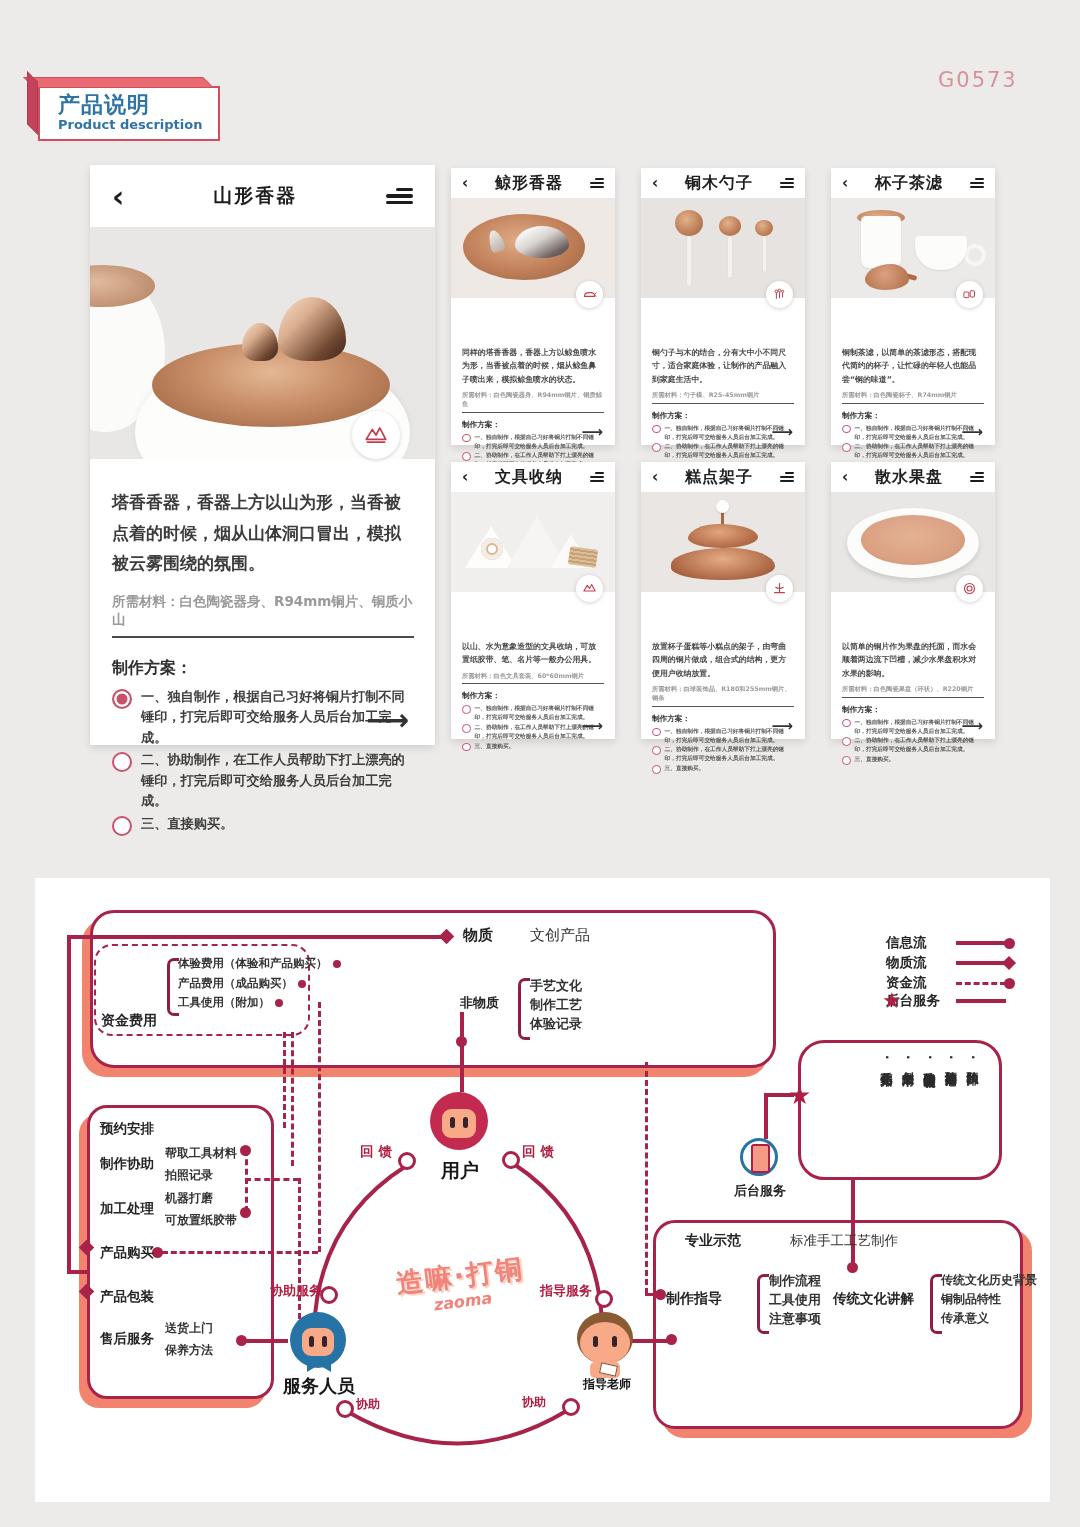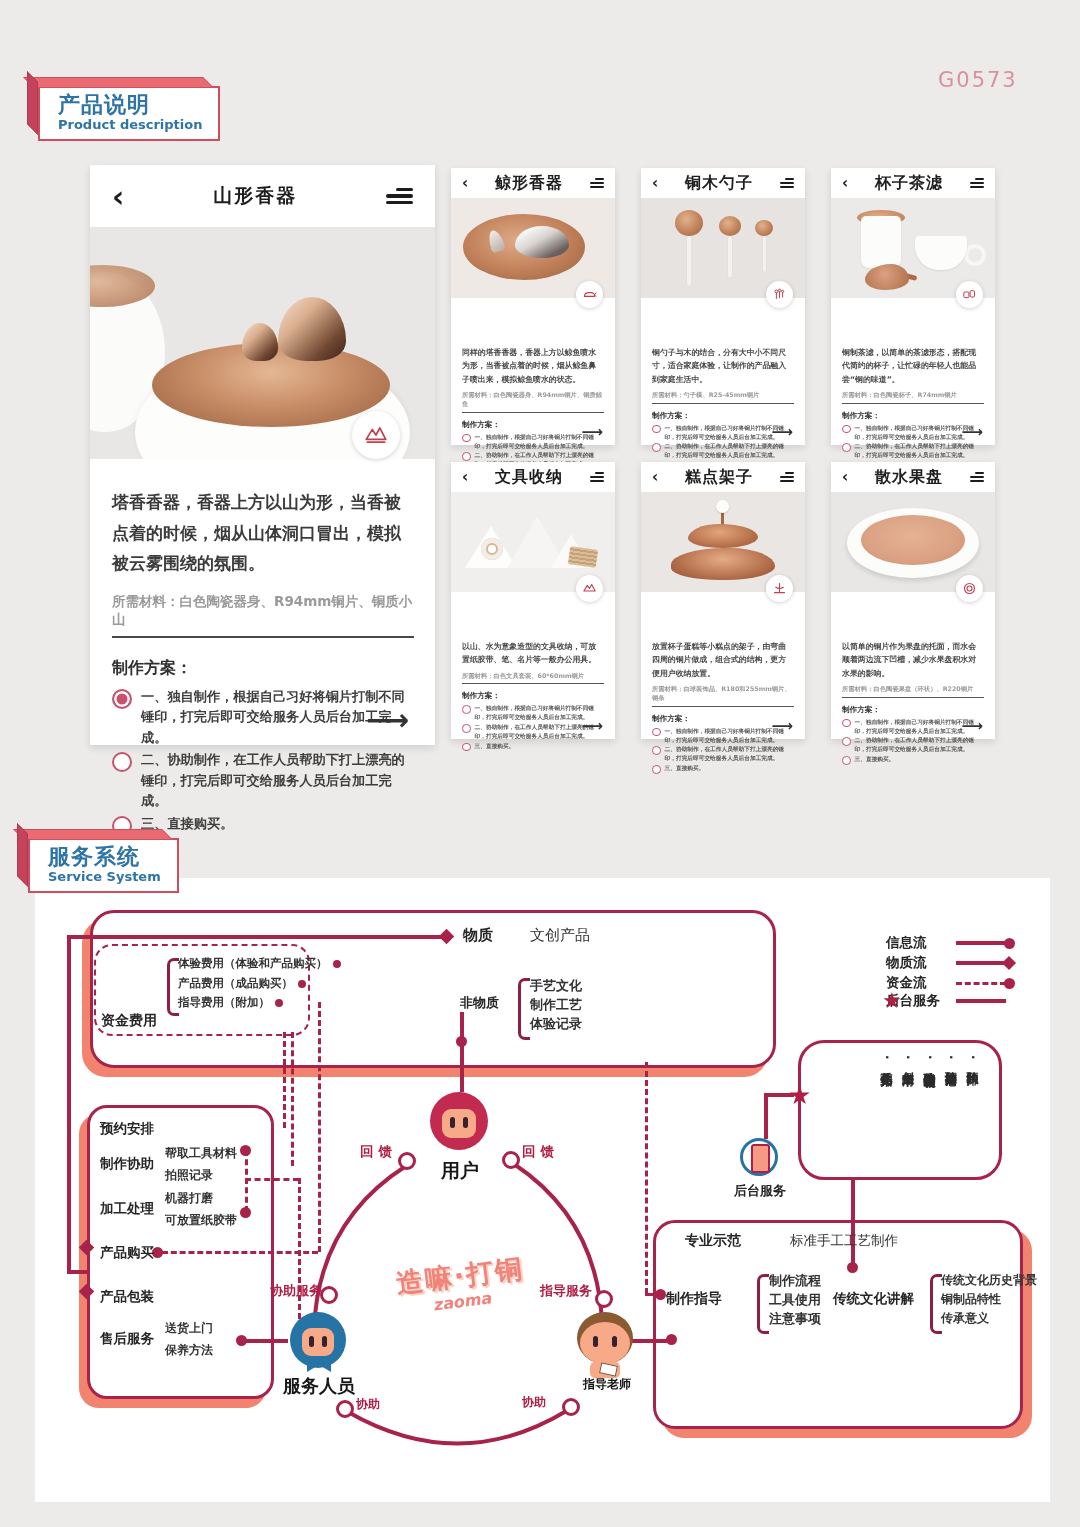--- a/index.html
+++ b/index.html
@@ -474,24 +474,20 @@
             <span class="radio"></span>
             <span class="txt">三、直接购买。</span>
           </div>
       </div>
     </div>
     <div class="sarrow">⟶</div>
   </div>
 
   <div id="servicepanel"></div>
 
-  <div class="tag" style="left:28px;top:838px;">
-    <div class="cn">服务系统</div>
-    <div class="en">Service System</div>
-  </div>
 
   <div class="dbox shadow-l" style="left:90px;top:910px;width:680px;height:152px;"></div>
   <div class="dbox shadow-l" style="left:87px;top:1105px;width:181px;height:288px;border-radius:20px;"></div>
   <div class="dbox shadow-r" style="left:653px;top:1220px;width:364px;height:203px;border-radius:22px;"></div>
   <div id="vbox">
     <span class="vitem">预约排队</span>
     <span class="vitem">预约指导老师</span>
     <span class="vitem">自助体验所需制作教程</span>
     <span class="vitem">文创产品清单</span>
     <span class="vitem">手艺文化介绍</span>
@@ -557,21 +553,21 @@
       <span class="lline"></span>
       <span class="lmark star">★</span>
   </div>
 
   <div class="dlabel" style="left:463px;top:926px;font-size:15px;">物质</div>
   <div class="dtext" style="left:530px;top:926px;font-size:15px;">文创产品</div>
   <div class="dlabel" style="left:101px;top:980px;font-size:14px;margin-top:32px;">资金费用</div>
   <div class="bracket" style="left:167px;top:958px;height:52px;"></div>
   <div class="dtext" style="left:178px;top:956px;font-size:11.5px;font-weight:bold;"><span>体验费用（体验和产品购买）</span><span class="idot"></span></div>
   <div class="dtext" style="left:178px;top:976px;font-size:11.5px;font-weight:bold;"><span>产品费用（成品购买）</span><span class="idot"></span></div>
-  <div class="dtext" style="left:178px;top:995px;font-size:11.5px;font-weight:bold;"><span>指导费用（附加）</span><span class="idot"></span></div>
+  <div class="dtext" style="left:178px;top:995px;font-size:11.5px;font-weight:bold;"><span>工具使用（附加）</span><span class="idot"></span></div>
   <div class="dlabel" style="left:460px;top:994px;font-size:13px;">非物质</div>
   <div class="bracket" style="left:518px;top:978px;height:56px;"></div>
   <div class="dtext" style="left:530px;top:977px;font-size:13px;font-weight:bold;">手艺文化</div>
   <div class="dtext" style="left:530px;top:996px;font-size:13px;font-weight:bold;">制作工艺</div>
   <div class="dtext" style="left:530px;top:1015px;font-size:13px;font-weight:bold;">体验记录</div>
 
   <div class="dlabel" style="left:100px;top:1120px;font-size:13.5px;">预约安排</div>
   <div class="dlabel" style="left:100px;top:1155px;font-size:13.5px;">制作协助</div>
   <div class="dtext" style="left:165px;top:1145px;font-size:12px;font-weight:bold;">帮取工具材料</div>
   <div class="dtext" style="left:165px;top:1167px;font-size:12px;font-weight:bold;">拍照记录</div>

